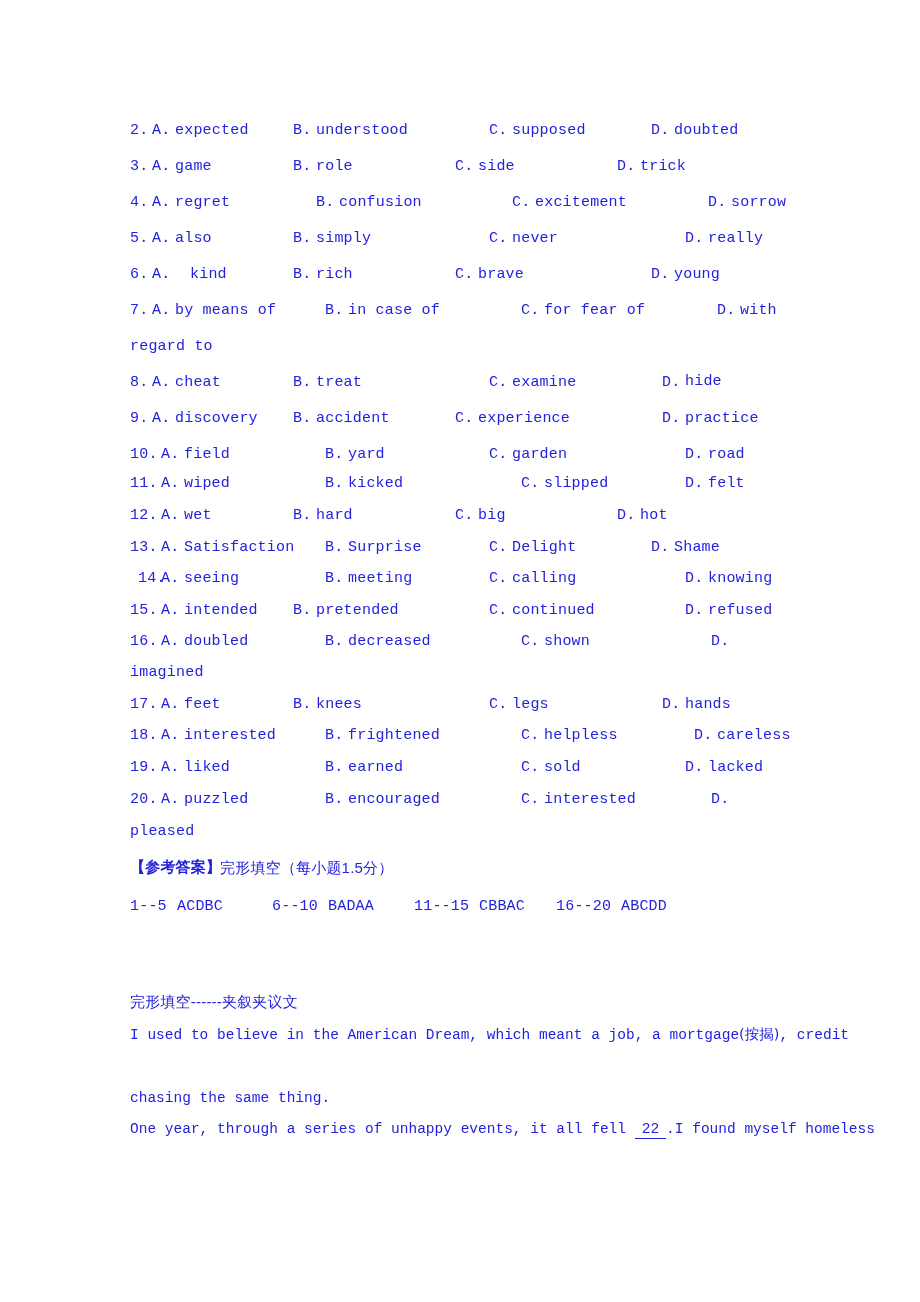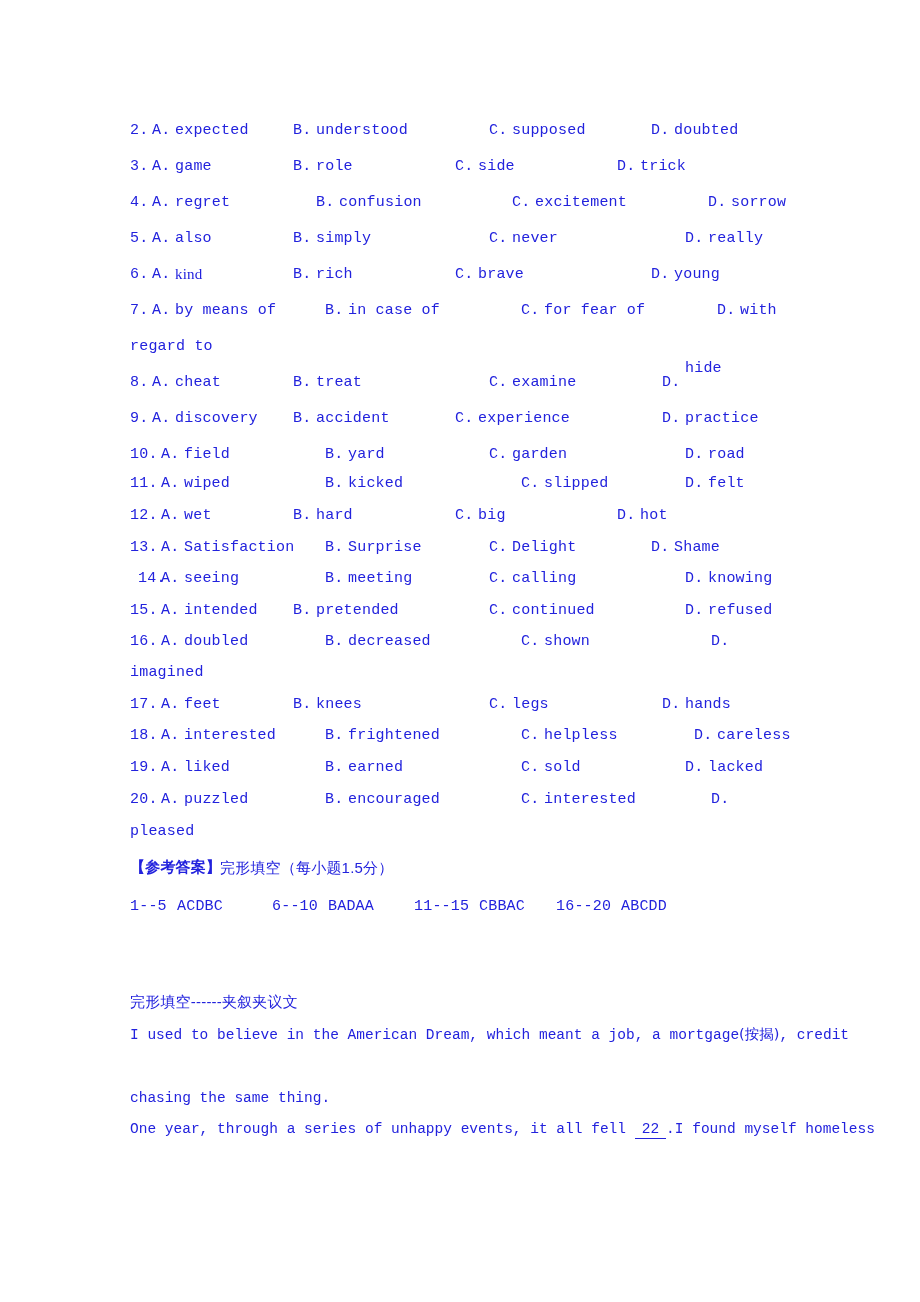--- a/index.html
+++ b/index.html
@@ -104,21 +104,21 @@
   <div class="run opt" style="left:175px; top:231px;">also</div>
   <div class="run opt" style="left:293px; top:231px;">B.</div>
   <div class="run opt" style="left:316px; top:231px;">simply</div>
   <div class="run opt" style="left:489px; top:231px;">C.</div>
   <div class="run opt" style="left:512px; top:231px;">never</div>
   <div class="run opt" style="left:685px; top:231px;">D.</div>
   <div class="run opt" style="left:708px; top:231px;">really</div>
 
   <div class="run qnum" style="left:130px; top:267px;">6.</div>
   <div class="run opt" style="left:152px; top:267px;">A.</div>
-  <div class="run opt" style="left:175px; top:267px;font-family:Liberation Serif, serif;">kind</div>
+  <div class="run opt" style="left:190px; top:267px;">kind</div>
   <div class="run opt" style="left:293px; top:267px;">B.</div>
   <div class="run opt" style="left:316px; top:267px;">rich</div>
   <div class="run opt" style="left:455px; top:267px;">C.</div>
   <div class="run opt" style="left:478px; top:267px;">brave</div>
   <div class="run opt" style="left:651px; top:267px;">D.</div>
   <div class="run opt" style="left:674px; top:267px;">young</div>
 
   <div class="run qnum" style="left:130px; top:303px;">7.</div>
   <div class="run opt" style="left:152px; top:303px;">A.</div>
   <div class="run opt" style="left:175px; top:303px;">by means of</div>
@@ -131,21 +131,21 @@
   <div class="run opt" style="left:130px; top:339px;">regard to</div>
 
   <div class="run qnum" style="left:130px; top:375px;">8.</div>
   <div class="run opt" style="left:152px; top:375px;">A.</div>
   <div class="run opt" style="left:175px; top:375px;">cheat</div>
   <div class="run opt" style="left:293px; top:375px;">B.</div>
   <div class="run opt" style="left:316px; top:375px;">treat</div>
   <div class="run opt" style="left:489px; top:375px;">C.</div>
   <div class="run opt" style="left:512px; top:375px;">examine</div>
   <div class="run opt" style="left:662px; top:375px;">D.</div>
-  <div class="run opt" style="left:685px; top:361px;">hide</div>
+  <div class="run opt" style="left:685px; top:374px;">hide</div>
 
   <div class="run qnum" style="left:130px; top:411px;">9.</div>
   <div class="run opt" style="left:152px; top:411px;">A.</div>
   <div class="run opt" style="left:175px; top:411px;">discovery</div>
   <div class="run opt" style="left:293px; top:411px;">B.</div>
   <div class="run opt" style="left:316px; top:411px;">accident</div>
   <div class="run opt" style="left:455px; top:411px;">C.</div>
   <div class="run opt" style="left:478px; top:411px;">experience</div>
   <div class="run opt" style="left:662px; top:411px;">D.</div>
   <div class="run opt" style="left:685px; top:411px;">practice</div>

